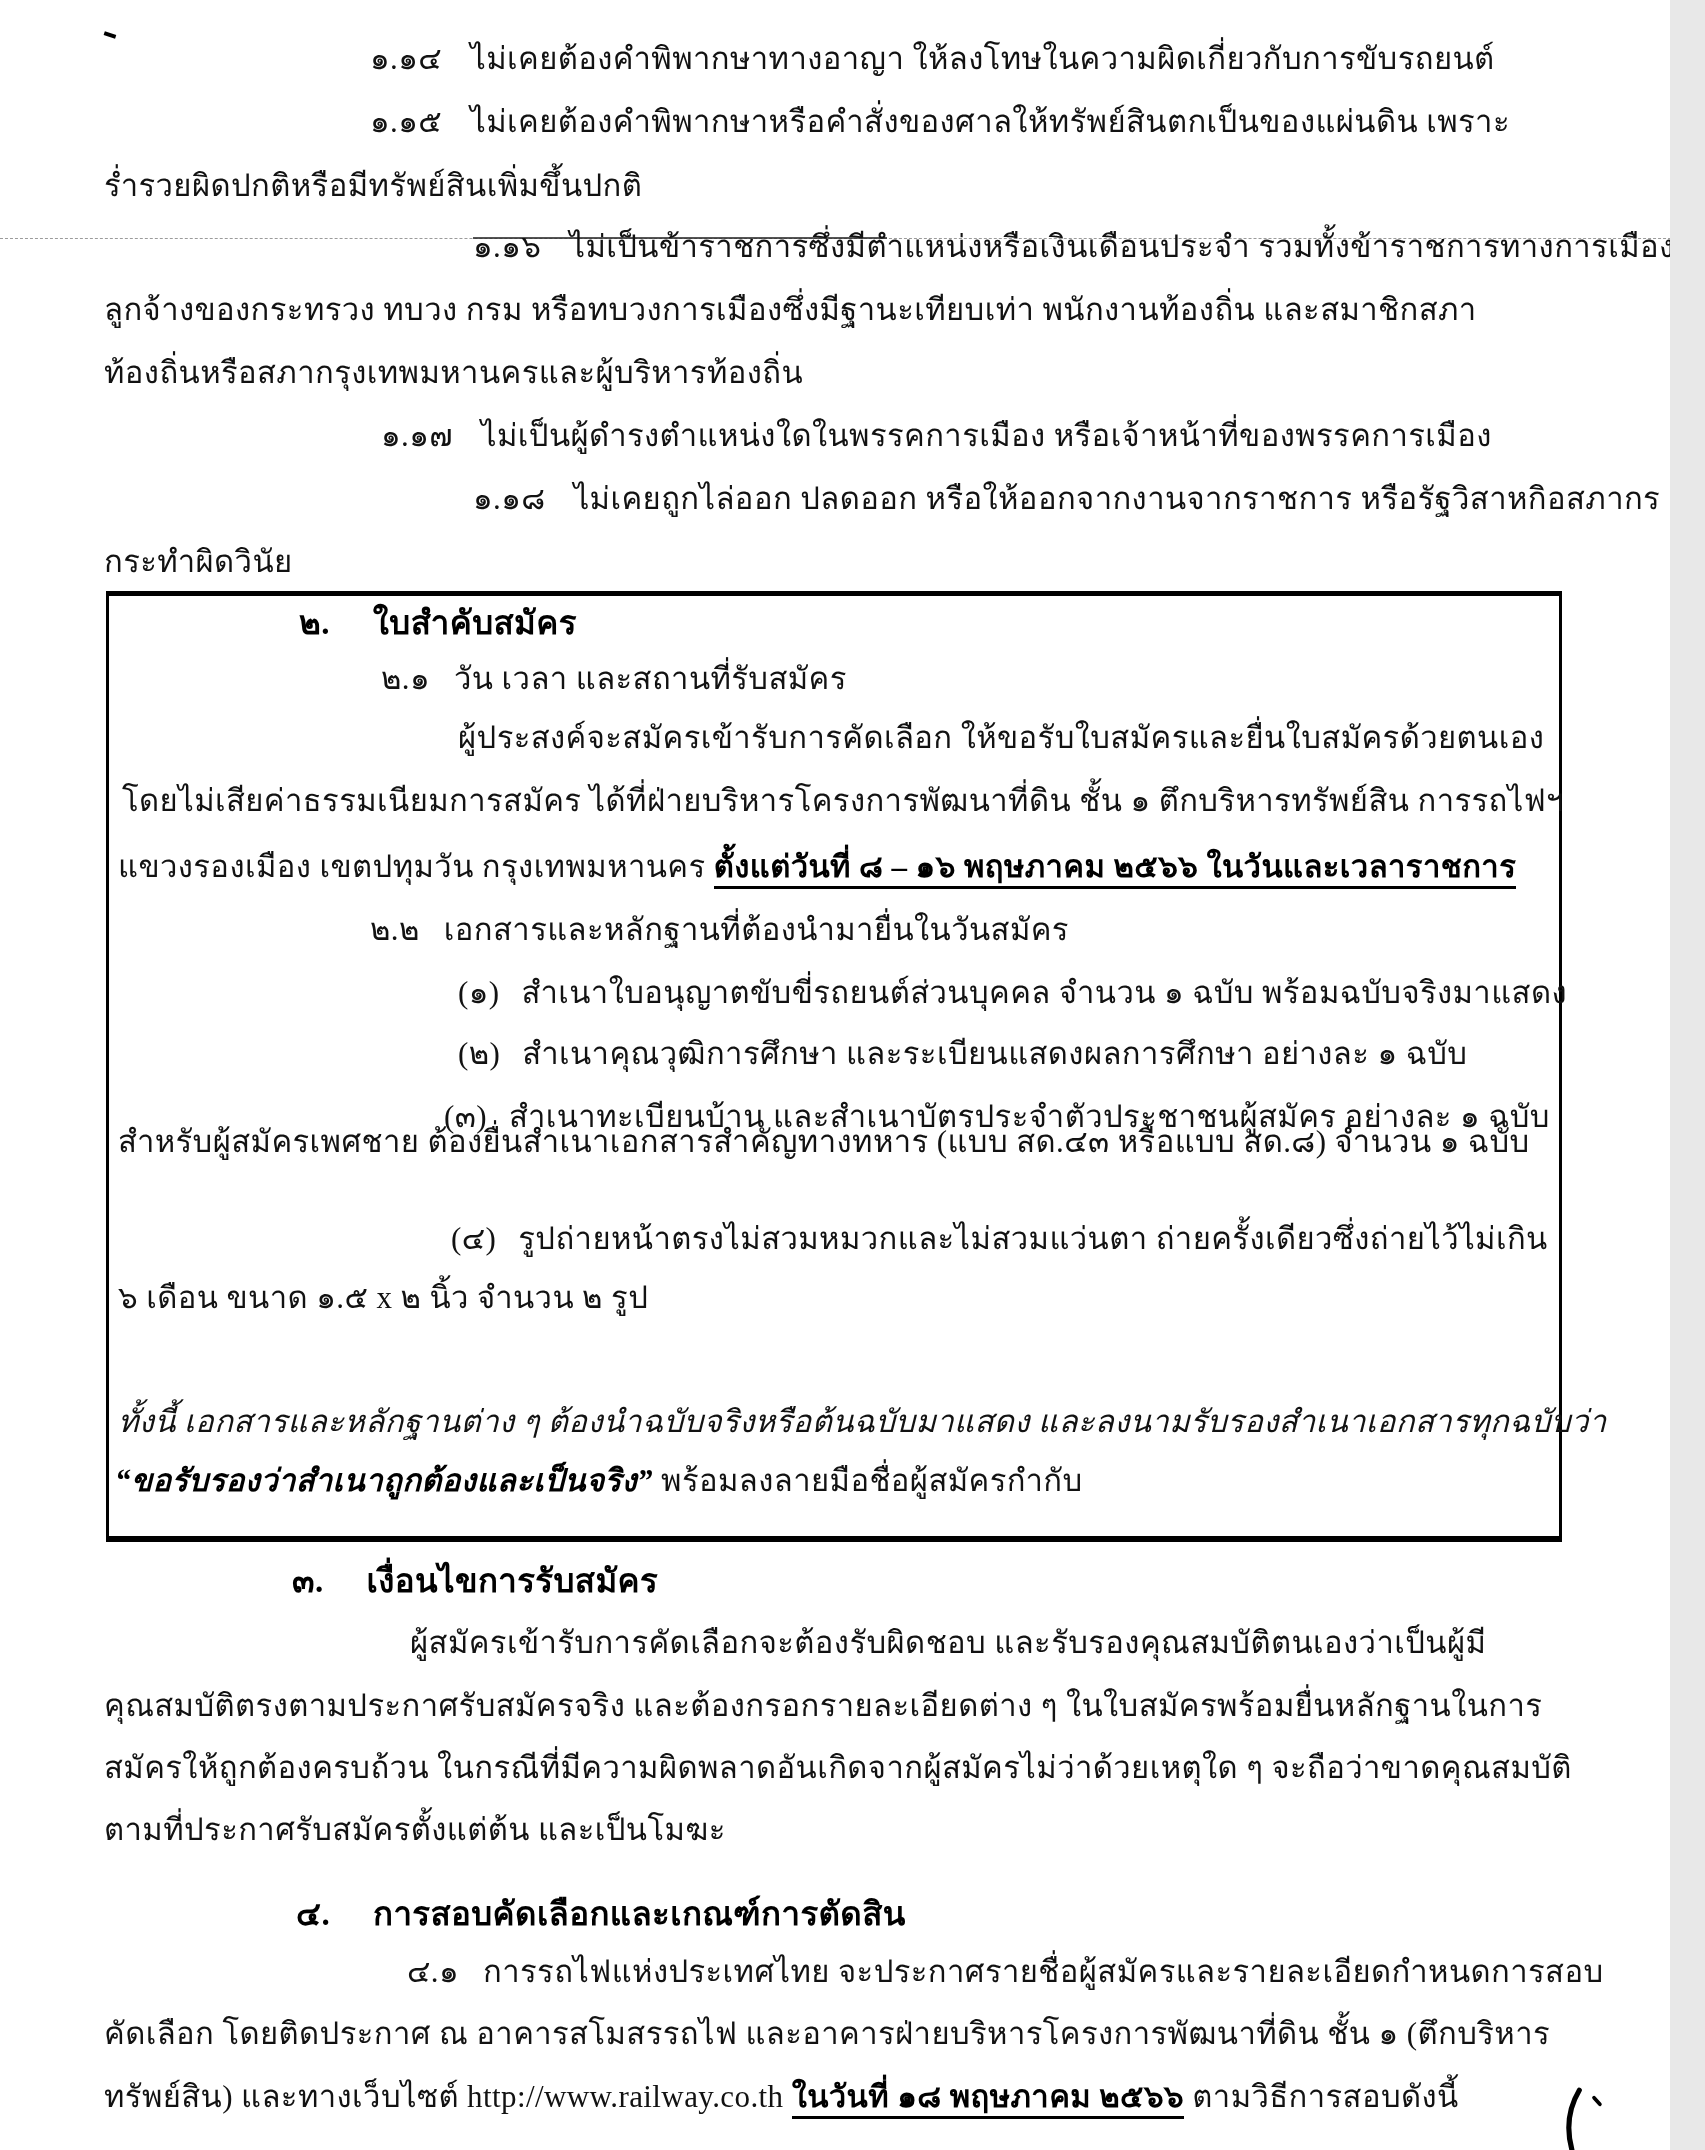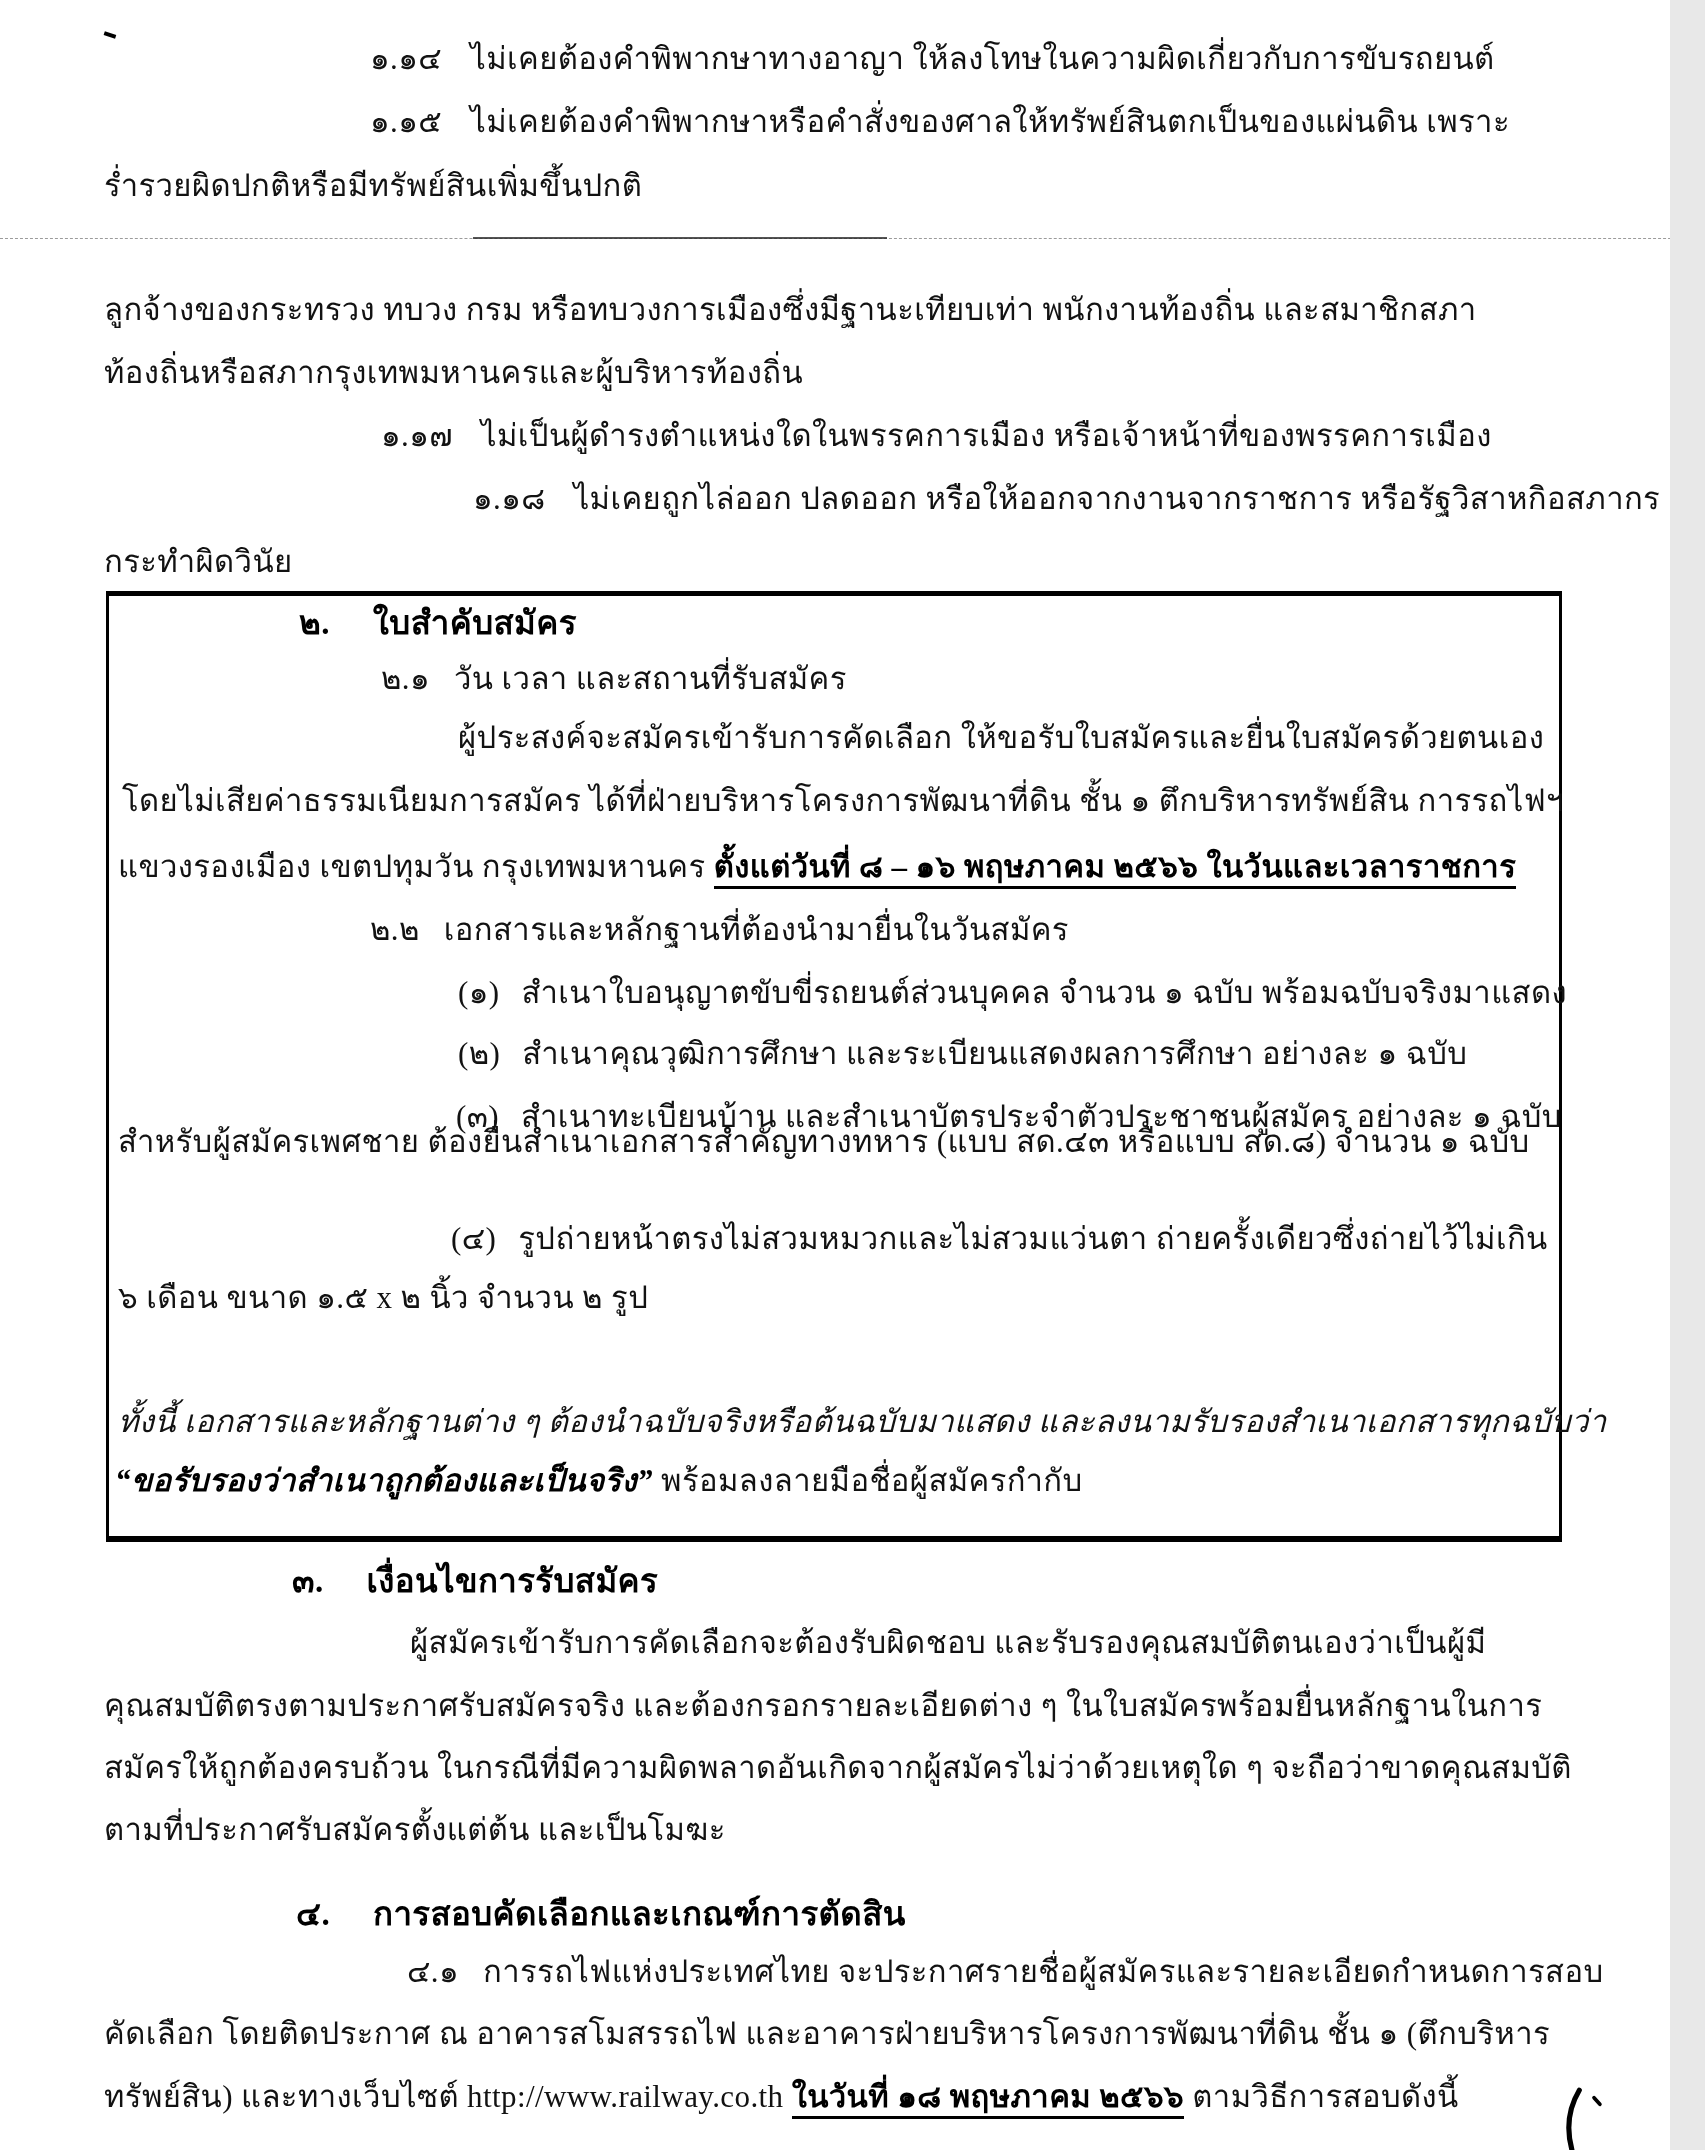--- a/index.html
+++ b/index.html
@@ -70,20 +70,23 @@
   <div id="scan-dashed-line-dark"></div>
 
   <div class="line" style="top:37px;left:370px;">
     <span class="num">๑.๑๔</span><span>ไม่เคยต้องคำพิพากษาทางอาญา ให้ลงโทษในความผิดเกี่ยวกับการขับรถยนต์</span>
   </div>
   <div class="line" style="top:100px;left:370px;">
     <span class="num">๑.๑๕</span><span>ไม่เคยต้องคำพิพากษาหรือคำสั่งของศาลให้ทรัพย์สินตกเป็นของแผ่นดิน เพราะ</span>
   </div>
   <div class="line" style="top:164px;left:104px;">ร่ำรวยผิดปกติหรือมีทรัพย์สินเพิ่มขึ้นปกติ</div>
 
+  <div class="line" style="top:225px;left:473px;">
+    <span class="num">๑.๑๖</span><span>ไม่เป็นข้าราชการซึ่งมีตำแหน่งหรือเงินเดือนประจำ รวมทั้งข้าราชการทางการเมือง</span>
+  </div>
   <div class="line" style="top:288px;left:104px;">ลูกจ้างของกระทรวง ทบวง กรม หรือทบวงการเมืองซึ่งมีฐานะเทียบเท่า พนักงานท้องถิ่น และสมาชิกสภา</div>
   <div class="line" style="top:351px;left:104px;">ท้องถิ่นหรือสภากรุงเทพมหานครและผู้บริหารท้องถิ่น</div>
 
   <div class="line" style="top:414px;left:381px;">
     <span class="num">๑.๑๗</span><span>ไม่เป็นผู้ดำรงตำแหน่งใดในพรรคการเมือง หรือเจ้าหน้าที่ของพรรคการเมือง</span>
   </div>
   <div class="line" style="top:477px;left:473px;">
     <span class="num">๑.๑๘</span><span>ไม่เคยถูกไล่ออก ปลดออก หรือให้ออกจากงานจากราชการ หรือรัฐวิสาหกิอสภากร</span>
   </div>
   <div class="line" style="top:540px;left:104px;">กระทำผิดวินัย</div>
@@ -103,21 +106,21 @@
   </div>
   <div class="line" style="top:908px;left:370px;">
     <span class="subnum">๒.๒</span><span>เอกสารและหลักฐานที่ต้องนำมายื่นในวันสมัคร</span>
   </div>
   <div class="line" style="top:971px;left:458px;">
     <span class="pnum">(๑)</span><span>สำเนาใบอนุญาตขับขี่รถยนต์ส่วนบุคคล จำนวน ๑ ฉบับ พร้อมฉบับจริงมาแสดง</span>
   </div>
   <div class="line" style="top:1032px;left:458px;text-align:center;">
     <span class="pnum">(๒)</span><span>สำเนาคุณวุฒิการศึกษา และระเบียนแสดงผลการศึกษา อย่างละ ๑ ฉบับ</span>
   </div>
-  <div class="line" style="top:1095px;left:456px;">
+  <div class="line" style="top:1095px;left:444px;">
     <span class="pnum">(๓)</span><span>สำเนาทะเบียนบ้าน และสำเนาบัตรประจำตัวประชาชนผู้สมัคร อย่างละ ๑ ฉบับ</span>
   </div>
   <div class="line" style="top:1120px;left:118px;text-align:right;">สำหรับผู้สมัครเพศชาย ต้องยื่นสำเนาเอกสารสำคัญทางทหาร (แบบ สด.๔๓ หรือแบบ สด.๘) จำนวน ๑ ฉบับ</div>
   <div class="line" style="top:1217px;left:451px;">
     <span class="pnum">(๔)</span><span>รูปถ่ายหน้าตรงไม่สวมหมวกและไม่สวมแว่นตา ถ่ายครั้งเดียวซึ่งถ่ายไว้ไม่เกิน</span>
   </div>
   <div class="line" style="top:1276px;left:118px;">๖ เดือน ขนาด ๑.๕ x ๒ นิ้ว จำนวน ๒ รูป</div>
   <div class="line" style="top:1400px;left:118px;font-style:italic;">ทั้งนี้ เอกสารและหลักฐานต่าง ๆ ต้องนำฉบับจริงหรือต้นฉบับมาแสดง และลงนามรับรองสำเนาเอกสารทุกฉบับว่า</div>
   <div class="line" style="top:1459px;left:115px;">
     <span class="quote">“ขอรับรองว่าสำเนาถูกต้องและเป็นจริง”</span><span> พร้อมลงลายมือชื่อผู้สมัครกำกับ</span>

